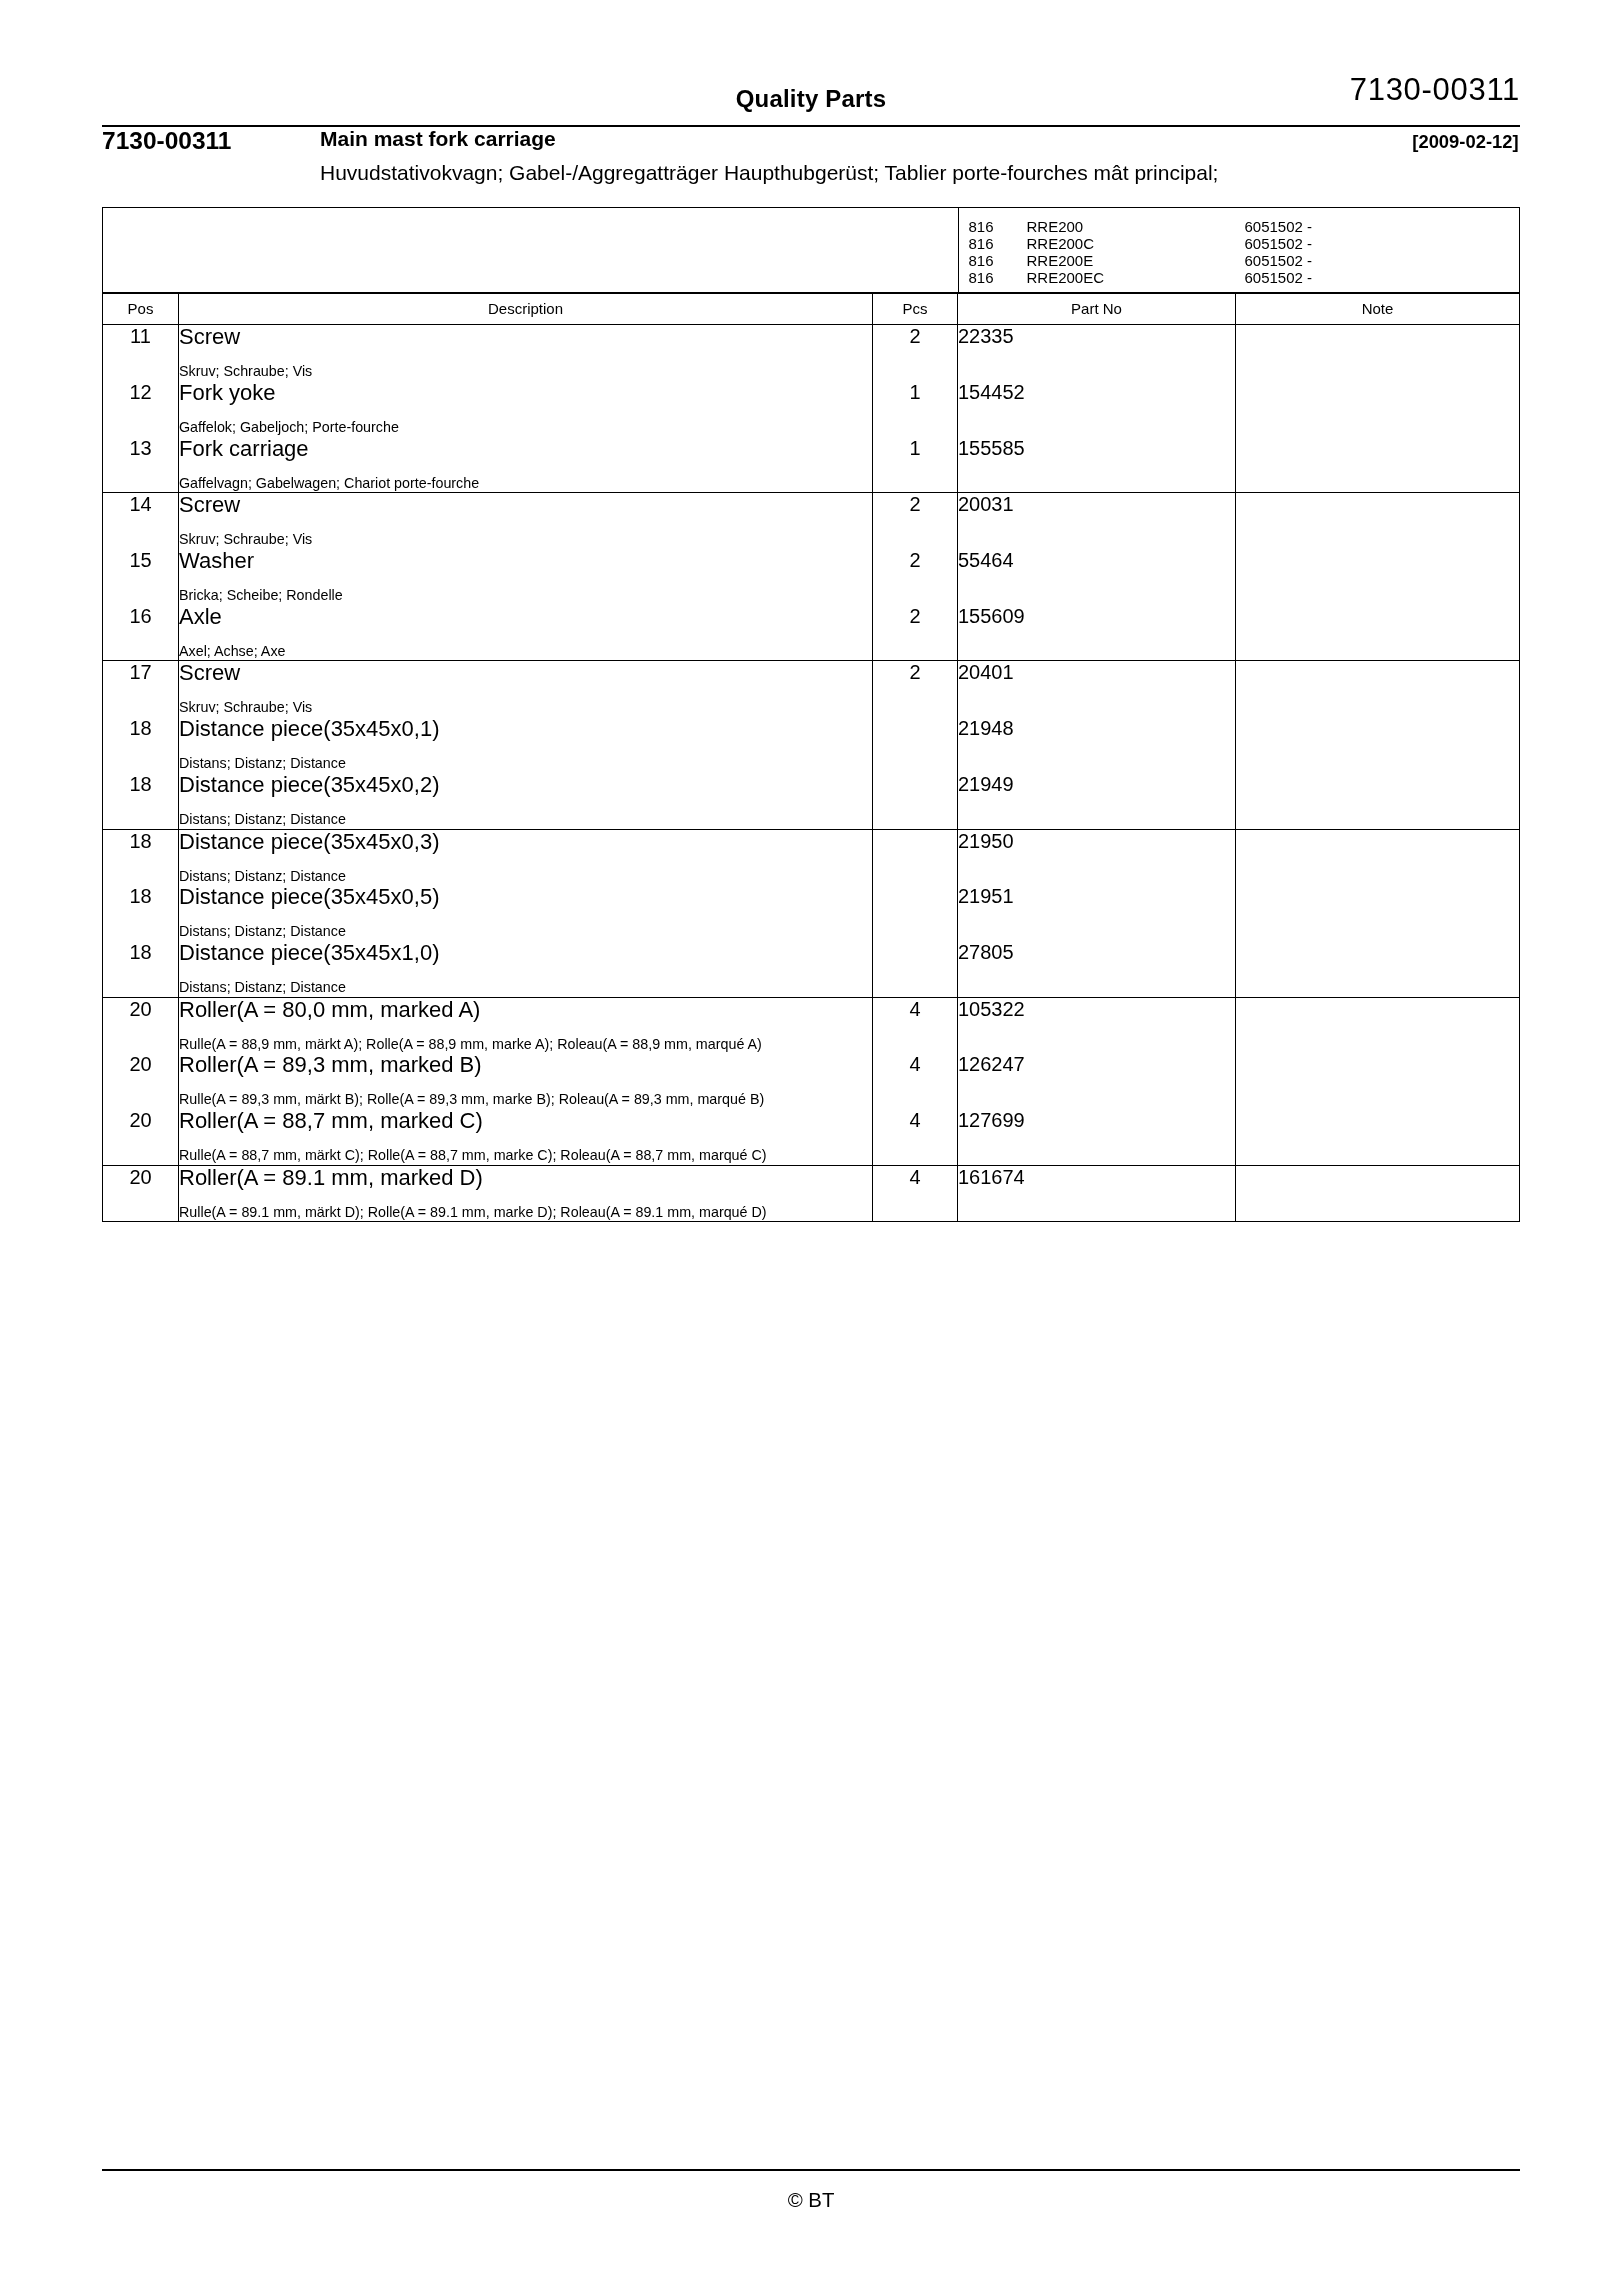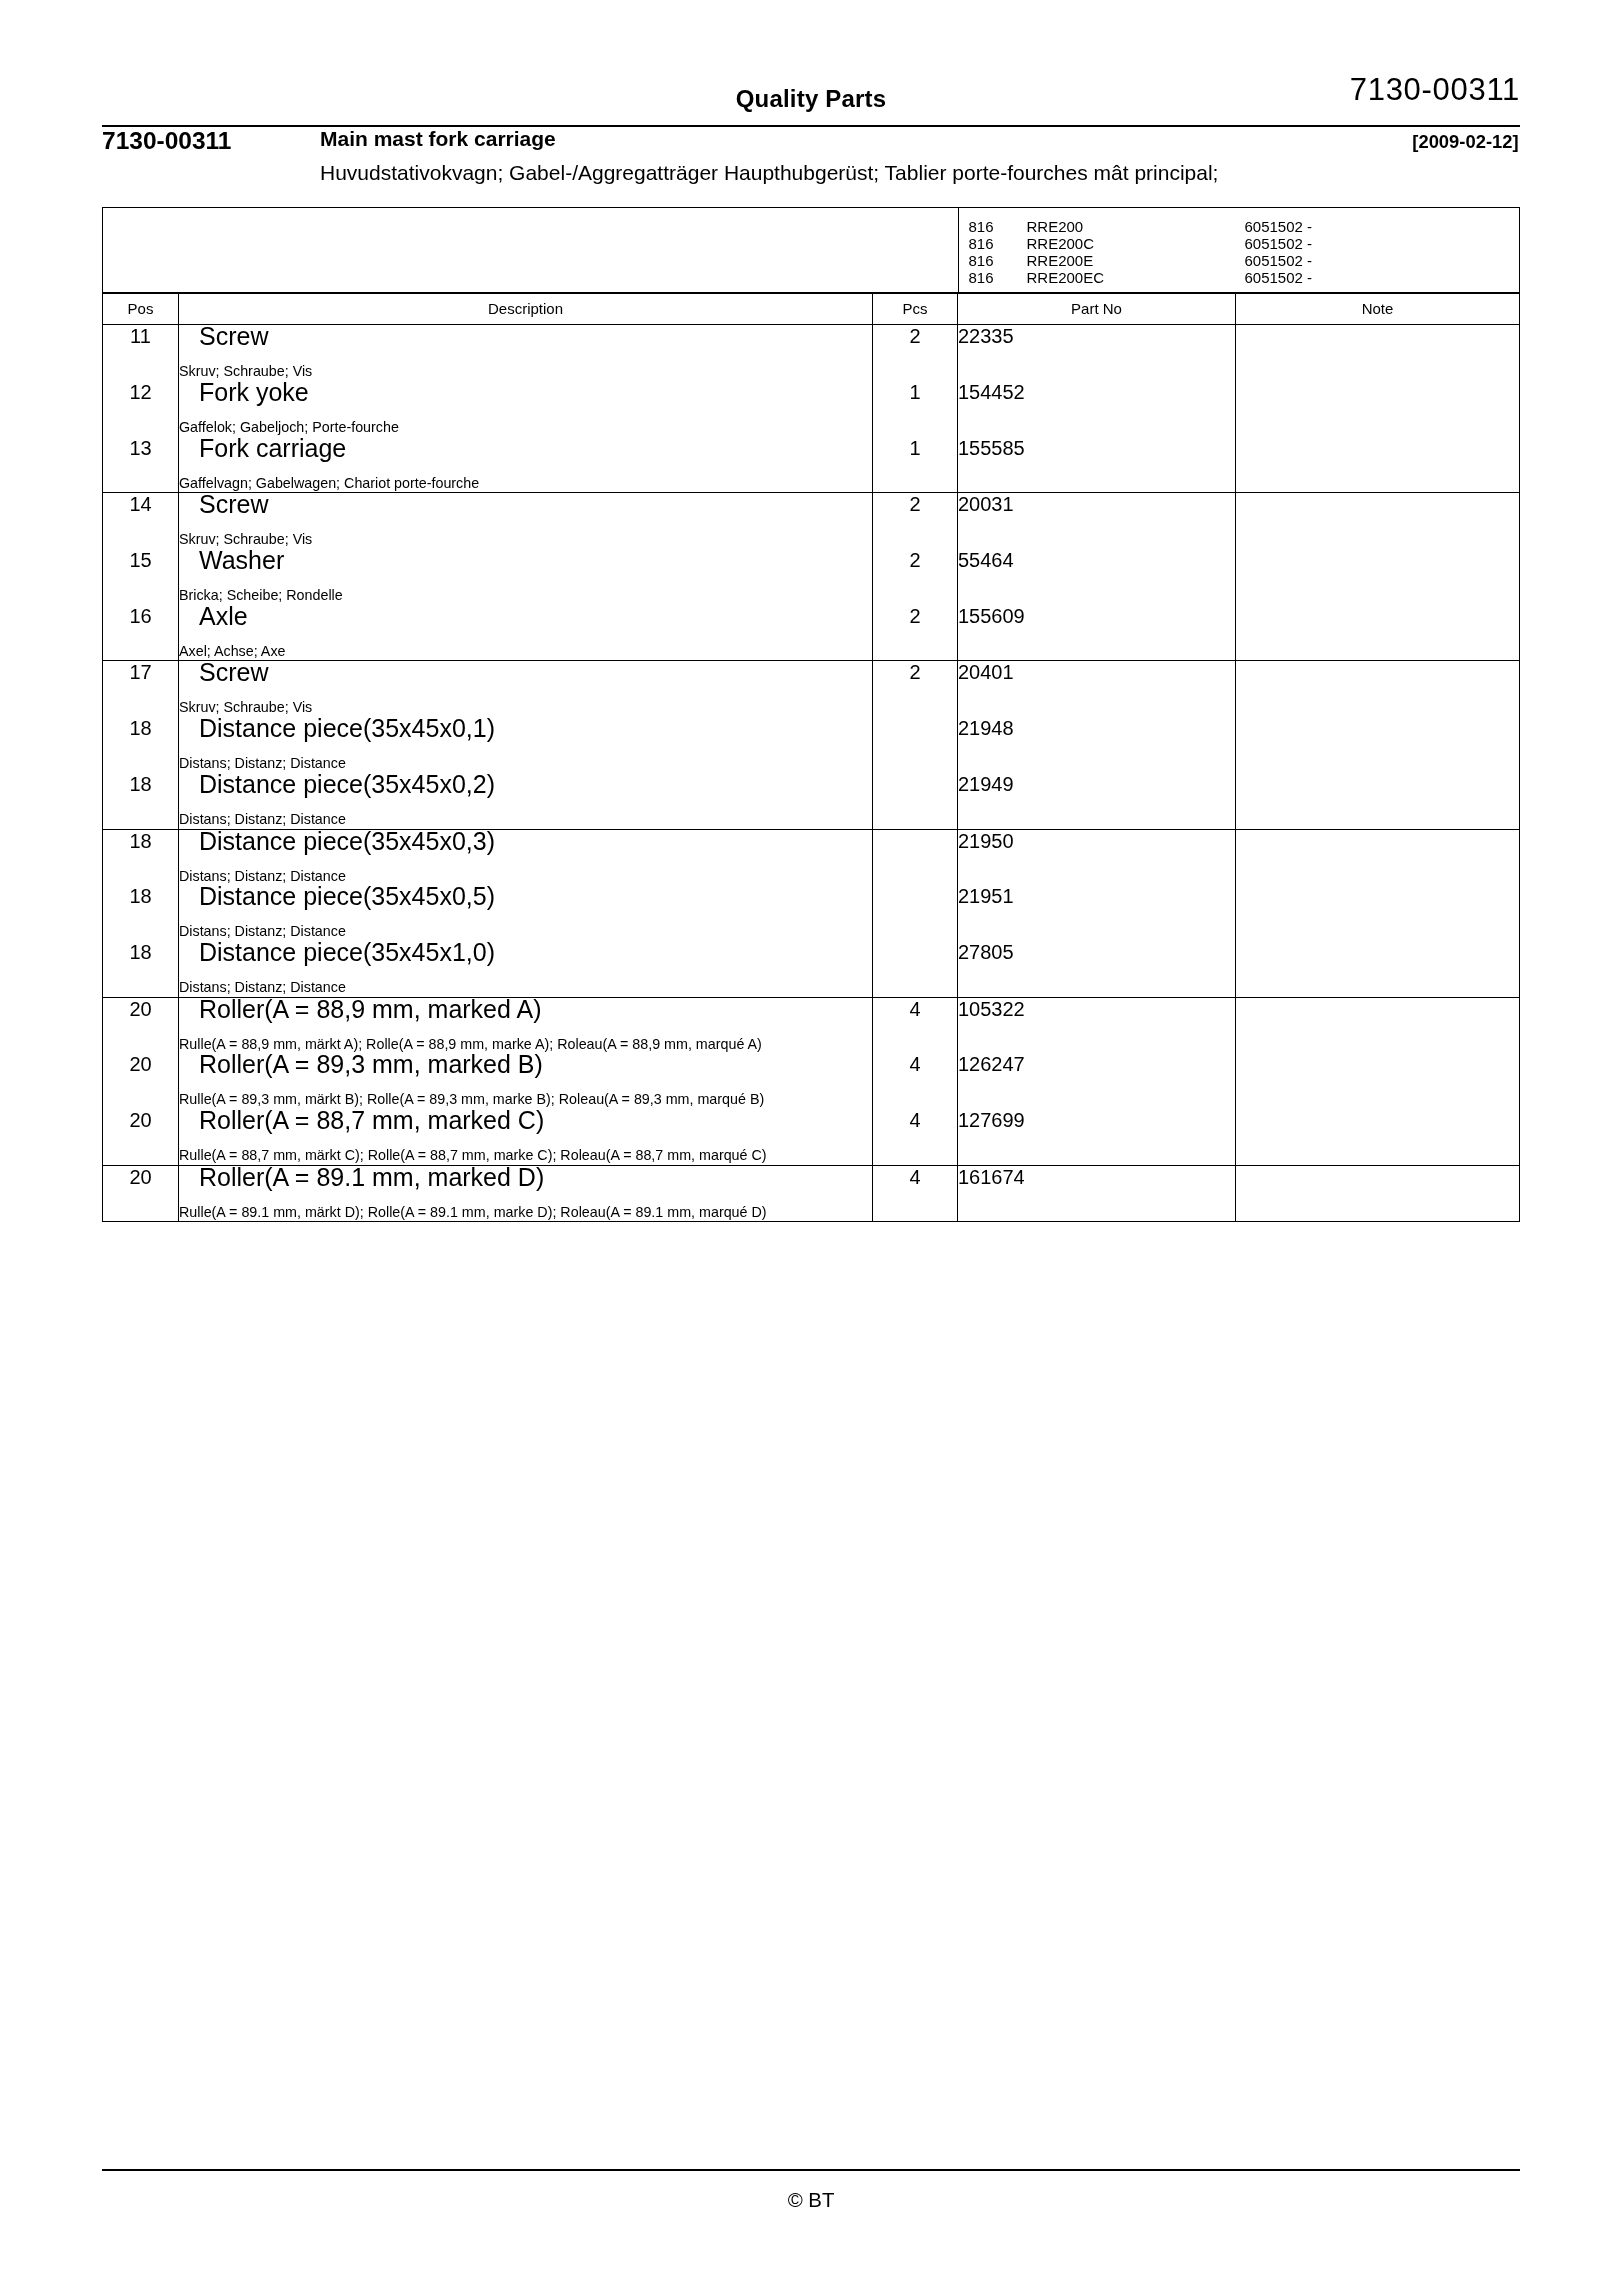--- a/index.html
+++ b/index.html
@@ -149,23 +149,22 @@
     padding-top: 9.5px;
   }
   .cell-part {
     font-size: 20px;
     padding: 9.5px 0 0 11px;
   }
   .cell-desc {
     padding: 8.2px 0 6.8px 9.5px;
   }
   .desc-main {
-    font-size: 25px;
+    font-size: 22px;
     line-height: 23px;
-    margin-left: 20px;
   }
   .desc-sub {
     font-size: 14.3px;
     line-height: 17.7px;
     margin-top: 15px;
   }
 
   
   .footer-rule {
     position: absolute;
@@ -370,21 +369,21 @@
           <div class="desc-sub">Distans; Distanz; Distance</div>
         </td>
         <td class="cell-pcs"></td>
         <td class="cell-part">27805</td>
         <td class="cell-note"></td>
       </tr>
 
       <tr class="grp-top">
         <td class="cell-pos">20</td>
         <td class="cell-desc">
-          <div class="desc-main">Roller(A = 88,9 mm,  marked A)</div>
+          <div class="desc-main">Roller(A = 80,0 mm,  marked A)</div>
           <div class="desc-sub">Rulle(A = 88,9 mm,  märkt A); Rolle(A = 88,9 mm,  marke A); Roleau(A = 88,9 mm,  marqué A)</div>
         </td>
         <td class="cell-pcs">4</td>
         <td class="cell-part">105322</td>
         <td class="cell-note"></td>
       </tr>
       <tr>
         <td class="cell-pos">20</td>
         <td class="cell-desc">
           <div class="desc-main">Roller(A = 89,3 mm,  marked B)</div>

